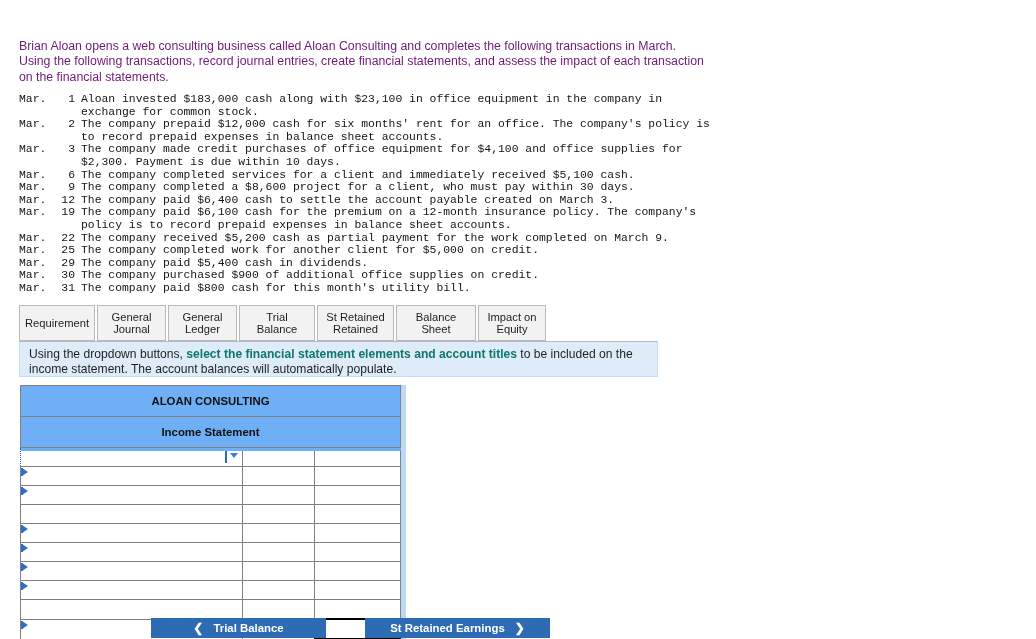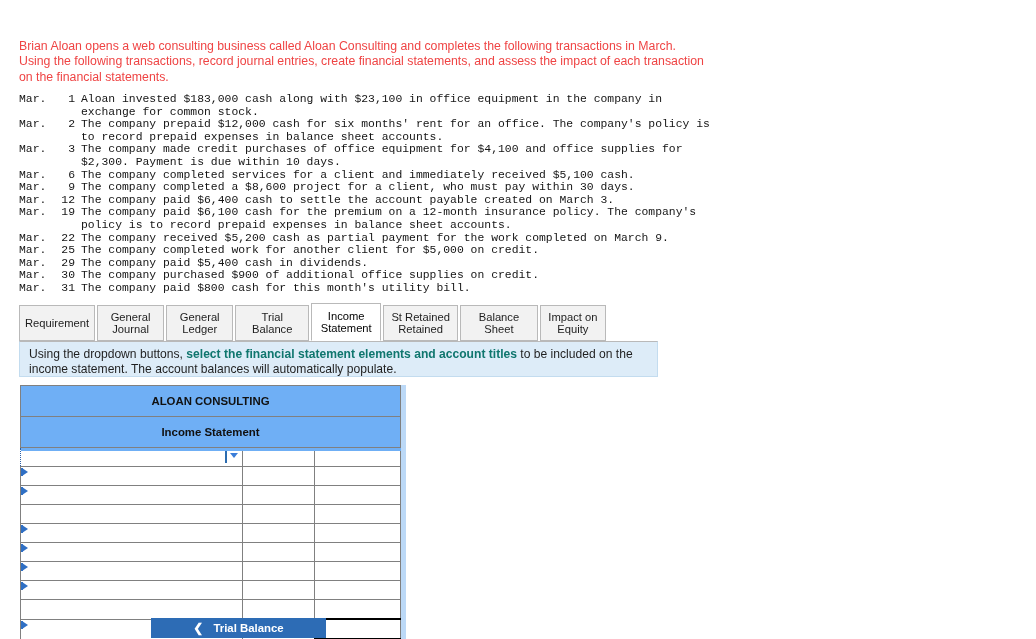--- a/index.html
+++ b/index.html
@@ -18,21 +18,21 @@
   }
 
   
   #intro {
     position: absolute;
     left: 19px;
     top: 39px;
     width: 700px;
     font-size: 12.3px;
     line-height: 15.3px;
-    color: #ef4444;
+    color: #701a75;
   }
   #intro .line { white-space: normal; }
 
   
   #transactions {
     position: absolute;
     left: 19px;
     top: 93px;
     width: 700px;
     font-family: "Liberation Mono", "DejaVu Sans Mono", monospace;
@@ -342,24 +342,20 @@
       <span class="tab-label">General</span>
       <span class="tab-label">Journal</span>
     </div>
     <div class="tab" style="width: 69px; flex-direction: column; justify-content: center;">
       <span class="tab-label">General</span>
       <span class="tab-label">Ledger</span>
     </div>
     <div class="tab" style="width: 76px;">
       <span class="tab-label">Trial Balance</span>
     </div>
-    <div class="tab active" style="width: 72px; flex-direction: column; justify-content: center;">
-      <span class="tab-label">Income</span>
-      <span class="tab-label">Statement</span>
-    </div>
     <div class="tab" style="width: 77px; flex-direction: column; justify-content: center;">
       <span class="tab-label">St Retained</span>
       <span class="tab-label">Retained</span>
     </div>
     <div class="tab" style="width: 80px;">
       <span class="tab-label">Balance Sheet</span>
     </div>
     <div class="tab" style="width: 68px; flex-direction: column; justify-content: center;">
       <span class="tab-label">Impact on</span>
       <span class="tab-label">Equity</span>
@@ -441,13 +437,17 @@
     </table>
     <div class="scroll-gutter"></div>
   </div>
 </div>
 
 <div id="navbar">
   <button class="nav-btn" id="nav-prev">
     <span class="chev">❮</span>
     <span>Trial Balance</span>
   </button>
+  <button class="nav-btn" id="nav-next">
+    <span>St Retained Earnings</span>
+    <span class="chev">❯</span>
+  </button>
 </div>
 
 </body></html>

